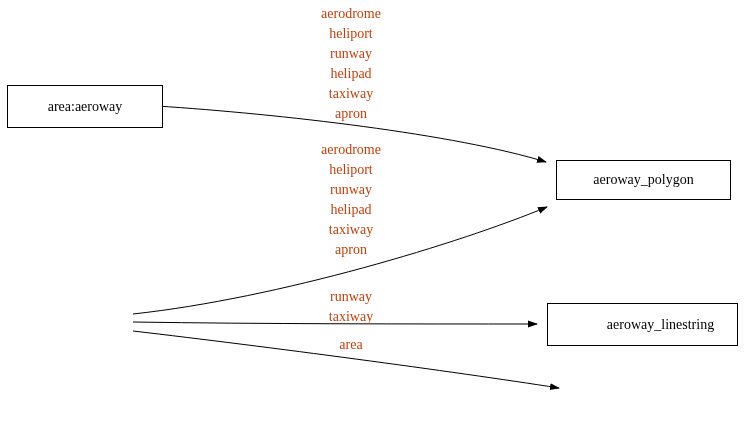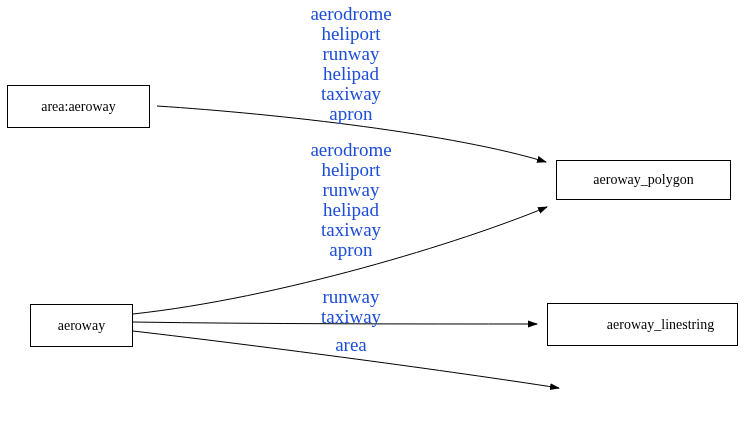--- a/index.html
+++ b/index.html
@@ -29,27 +29,27 @@
     background: #ffffff;
     display: flex;
     align-items: center;
     justify-content: center;
     font-size: 14px;
     color: #000000;
   }
   .edge-label {
     position: absolute;
     text-align: center;
-    font-size: 19px;
-    color: #1d4ed8;
+    font-size: 14px;
+    color: #c2410c;
     line-height: 20px;
     white-space: pre-line;
   }
   
-  .node-area-aeroway     { left: 7px;   top: 85px;  width: 143px; height: 43px; }
+  .node-area-aeroway     { left: 7px;   top: 85px;  width: 156px; height: 43px; }
   .node-aeroway          { left: 30px;  top: 304px; width: 103px; height: 43px; }
   .node-aeroway-polygon  { left: 556px; top: 160px; width: 175px; height: 40px; }
   .node-aeroway-linestring { left: 547px; top: 303px; width: 191px; height: 43px; padding-left: 36px; }
   .node-aeroway-point    { left: 569px; top: 377px; width: 160px; height: 43px; }
   
   .edge-label-1 { left: 278px; top: 4px;   width: 146px; }
   .edge-label-2 { left: 278px; top: 140px; width: 146px; }
   .edge-label-3 { left: 278px; top: 287px; width: 146px; }
   .edge-label-4 { left: 278px; top: 335px; width: 146px; }
 </style>
@@ -67,23 +67,20 @@
     <path d="M 157,106 C 280,114 455,134 546,162" fill="none" stroke="#000000" stroke-width="1" marker-end="url(#arrowhead)"></path>
     <path d="M 133,314 C 280,298 460,243 547,207" fill="none" stroke="#000000" stroke-width="1" marker-end="url(#arrowhead)"></path>
     <path d="M 133,322 C 260,324 410,324 537,324" fill="none" stroke="#000000" stroke-width="1" marker-end="url(#arrowhead)"></path>
     <path d="M 133,331 C 270,347 450,371 559,388" fill="none" stroke="#000000" stroke-width="1" marker-end="url(#arrowhead)"></path>
   </svg>
 
   <div class="node node-area-aeroway">
     <span>area:aeroway</span>
   </div>
 
-  <div class="node node-aeroway">
-    <span>aeroway</span>
-  </div>
 
   <div class="node node-aeroway-polygon">
     <span>aeroway_polygon</span>
   </div>
 
   <div class="node node-aeroway-linestring">
     <span>aeroway_linestring</span>
   </div>
 
 

